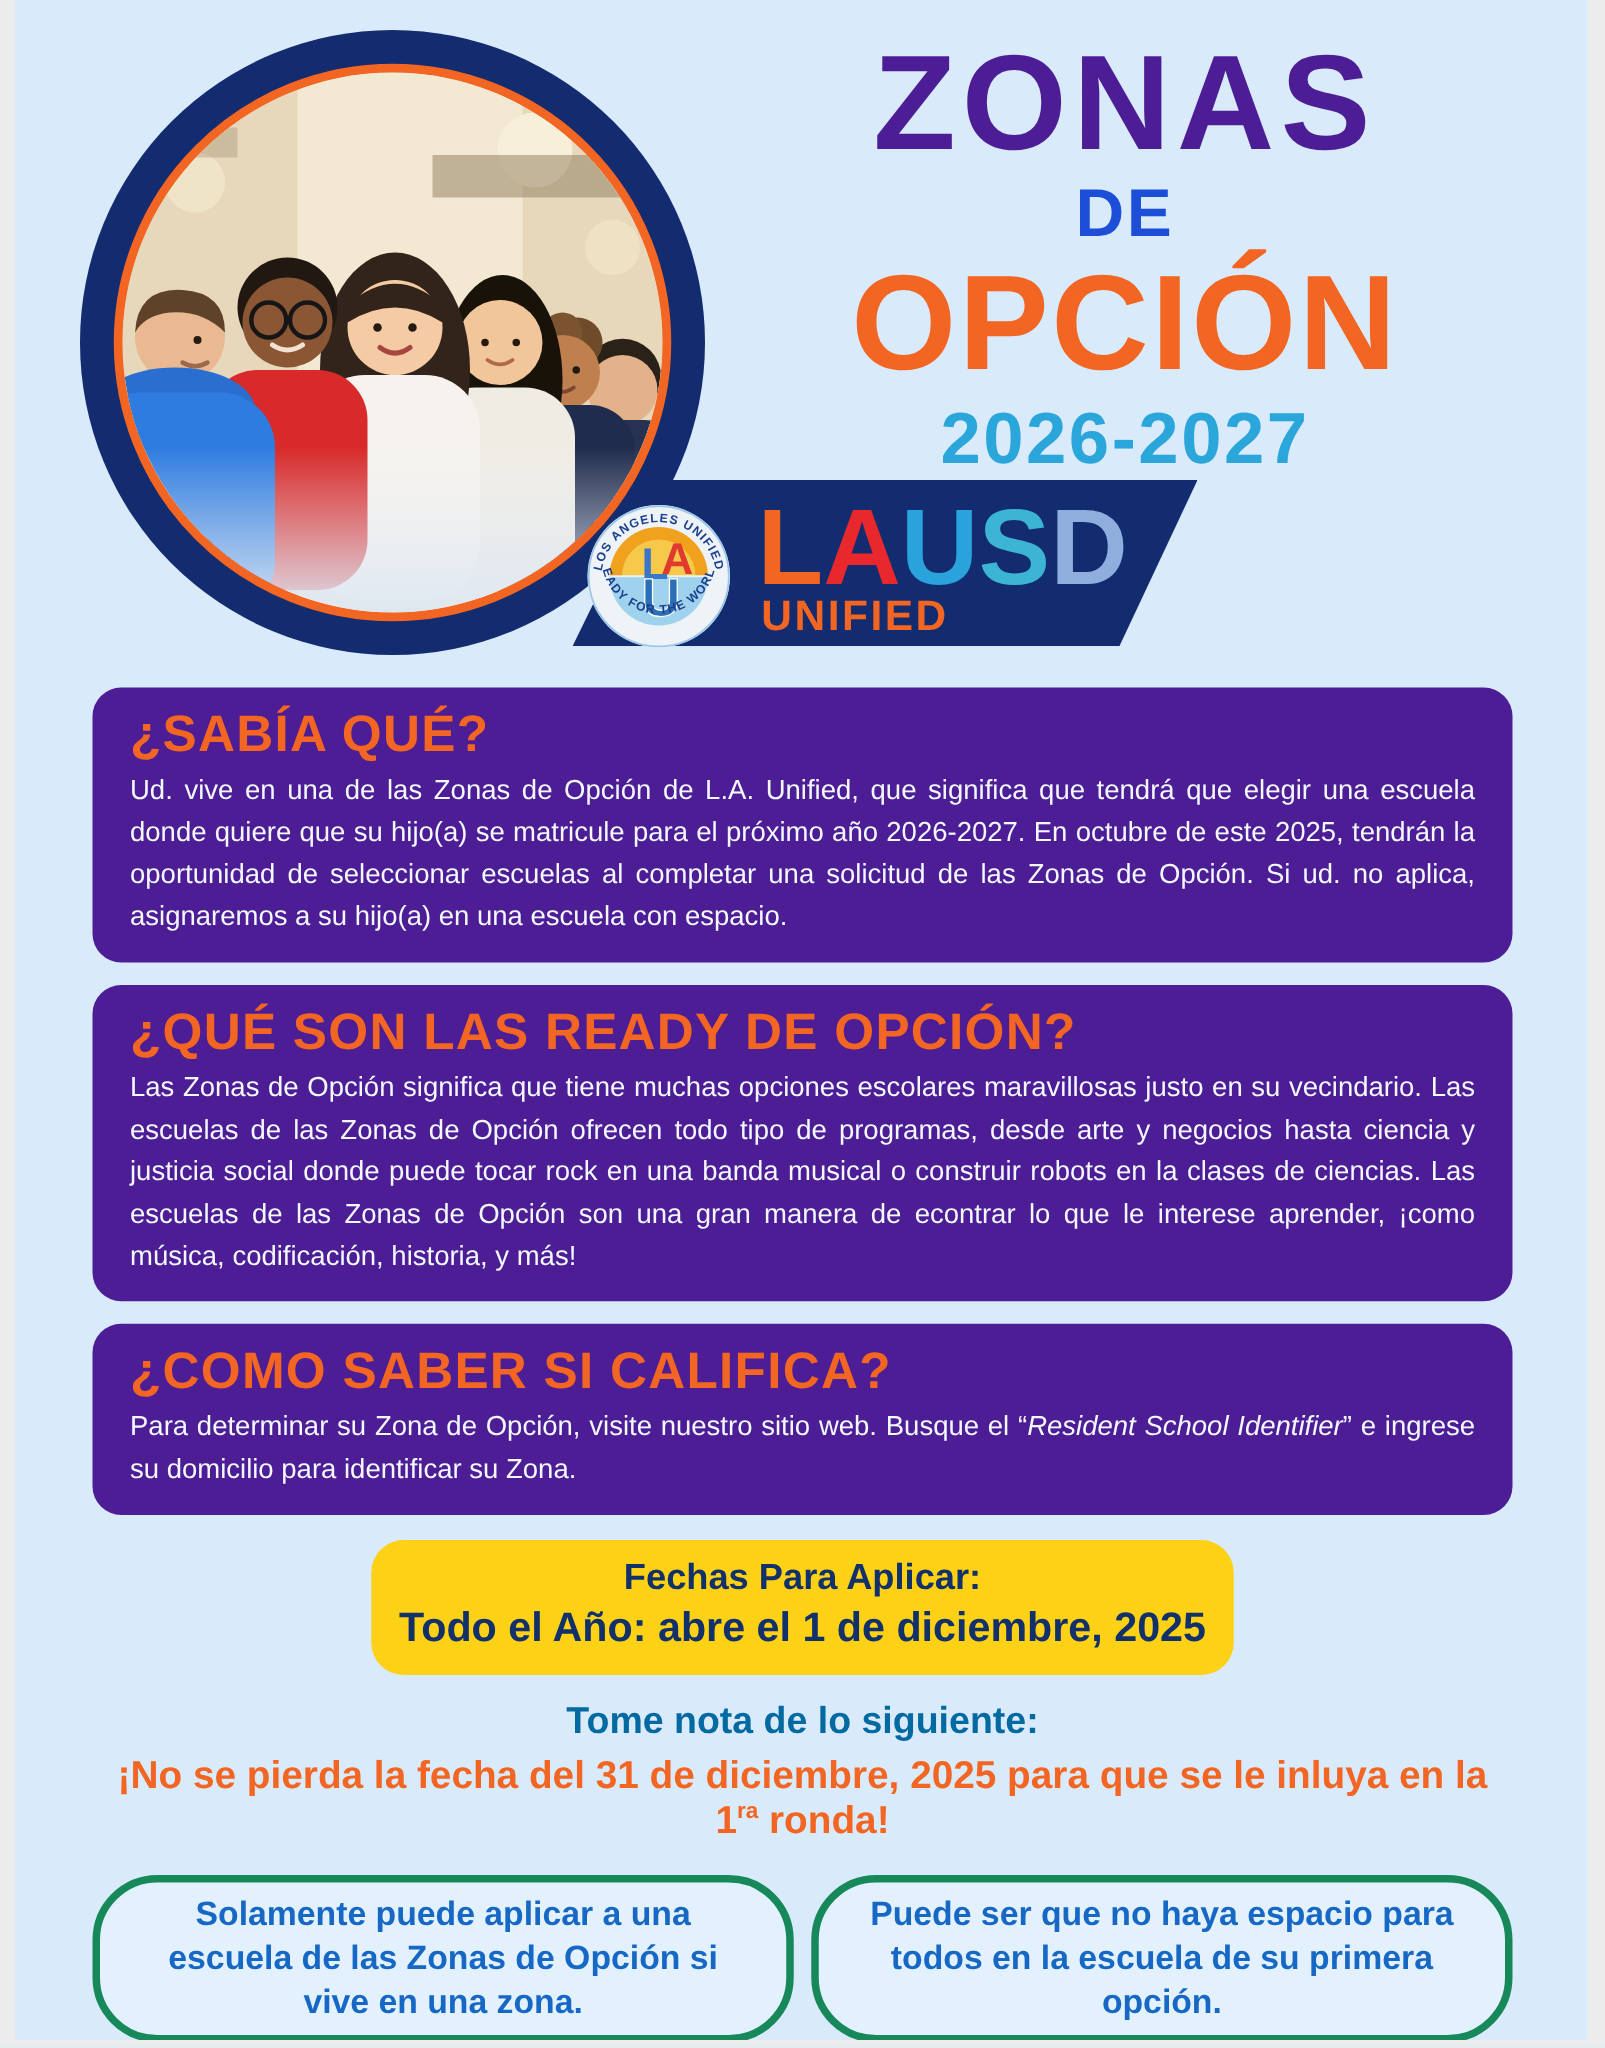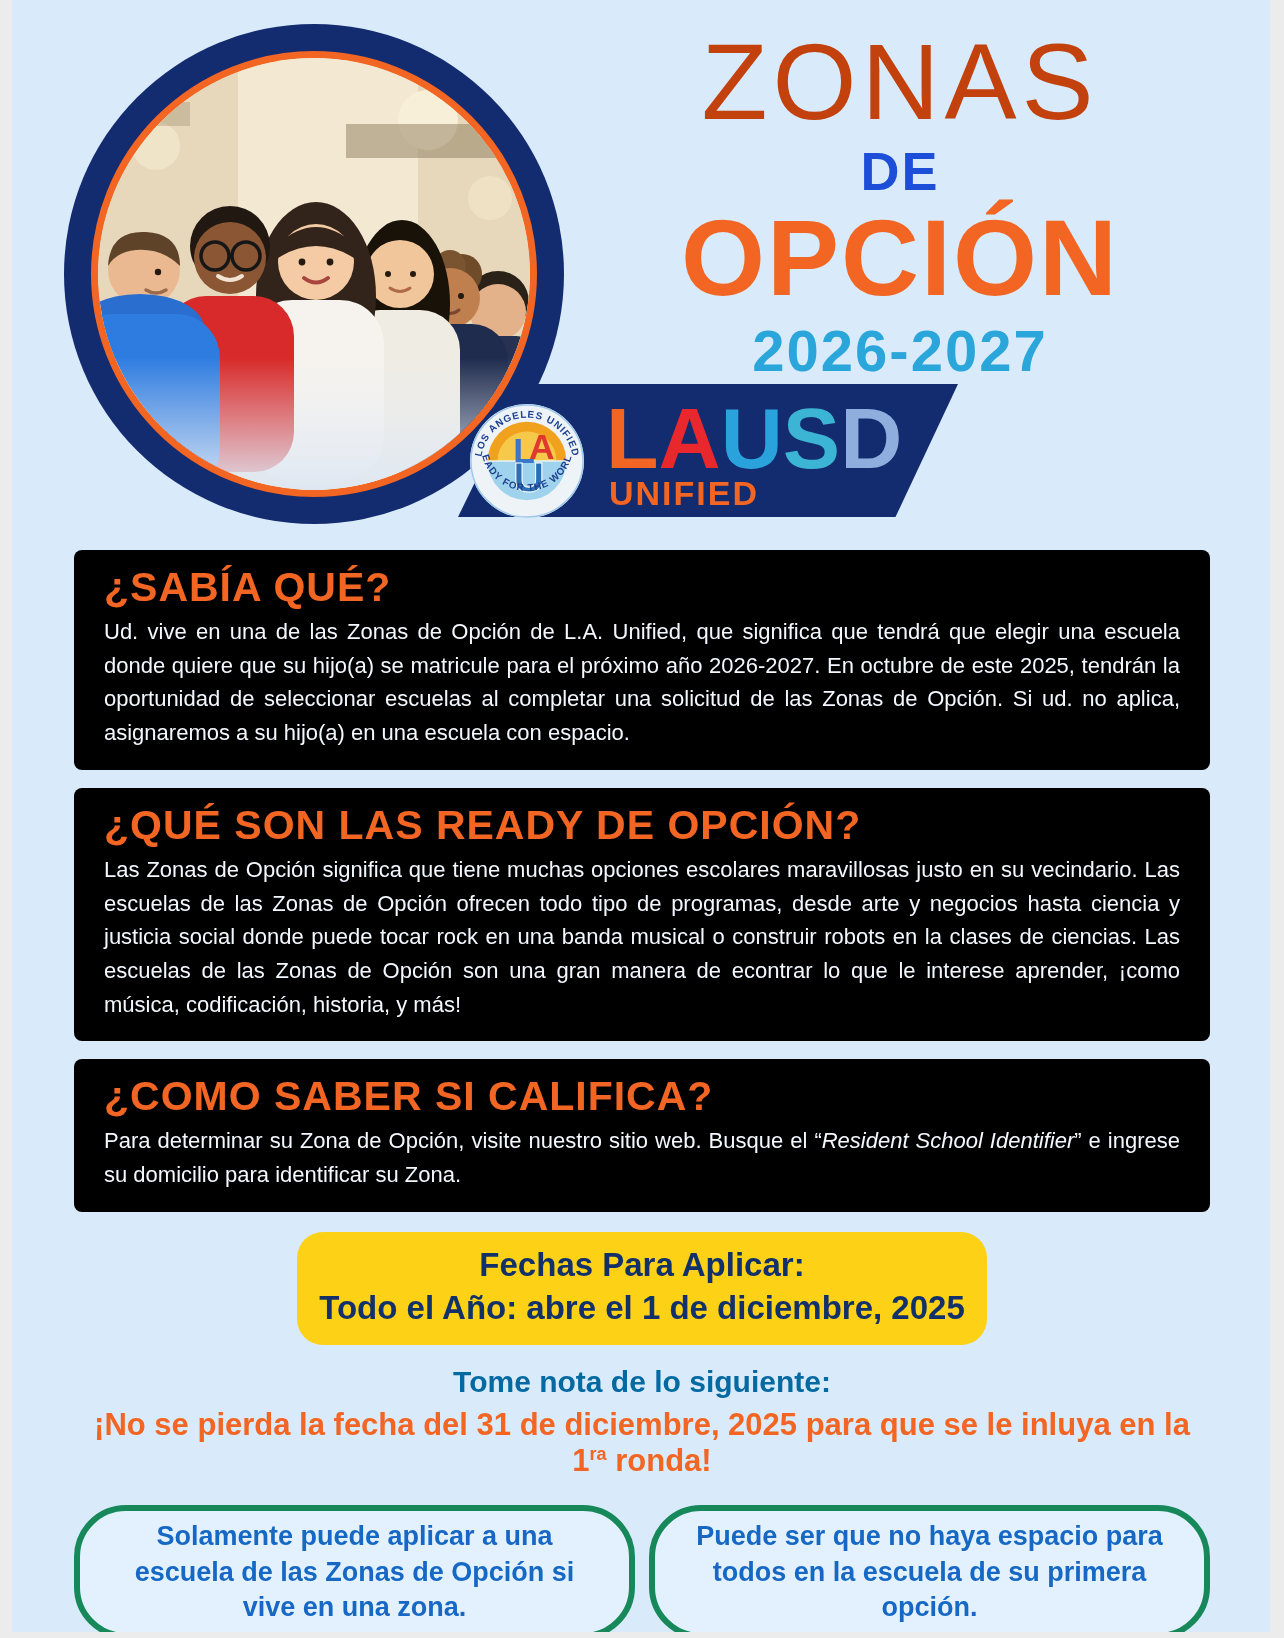--- a/index.html
+++ b/index.html
@@ -32,47 +32,47 @@
     clip-path:polygon(13% 0, 100% 0, 87.5% 100%, 0 100%);
   }
   .seal { position:absolute; left:456px; top:402px; width:118px; height:118px; z-index:4; }
 
   .wordmark { position:absolute; left:594px; top:398px; z-index:4; }
   .wm-letters { font-size:86px; font-weight:800; line-height:0.95; letter-spacing:0px; }
   .lt-l{color:#f26522}.lt-a{color:#e8282d}.lt-u{color:#2aa2dc}.lt-s{color:#3cb4d4}.lt-d{color:#8faedd}
   .wm-unified { color:#f26522; font-size:34px; font-weight:800; letter-spacing:2px; margin-top:-6px; margin-left:3px; }
 
   .title { position:absolute; left:556px; top:28px; width:664px; text-align:center; z-index:2; }
-  .title .t1 { color:#c2410c; font-weight:400; font-size:108px; line-height:1.0; letter-spacing:5px; }
+  .title .t1 { color:#4c1d95; font-weight:700; font-size:108px; line-height:1.0; letter-spacing:5px; }
   .title .t2 { color:#1d4ed8; font-weight:800; font-size:54px; line-height:1.0; margin-top:8px; letter-spacing:2px; }
   .title .t3 { color:#f26522; font-weight:800; font-size:108px; line-height:1.0; margin-top:6px; letter-spacing:2px; }
   .title .t4 { color:#2aa6db; font-weight:800; font-size:58px; line-height:1.0; margin-top:10px; letter-spacing:2px; }
 
   
   .main { position:absolute; top:550px; left:62px; width:1136px; }
 
   .info-box {
-    background:#000000; border-radius:8px; padding:14px 30px 20px 30px;
+    background:#4c1d95; border-radius:23px; padding:14px 30px 20px 30px;
     color:#f3f8ff;
   }
   .info-box + .info-box { margin-top:18px; }
   .info-box h2 {
     color:#f26522; font-size:41px; font-weight:800; letter-spacing:1px; line-height:1.15;
     margin-bottom:4px;
   }
   .info-box p {
     font-size:22px; line-height:1.53; text-align:justify; font-weight:400;
   }
   .info-box p .ital { font-style:italic; }
 
   .dates-box {
     width:690px; margin:20px auto 0 auto; background:#fdd116; border-radius:26px;
     padding:12px 8px 16px 8px; text-align:center; color:#123069;
   }
-  .dates-box .d-head { font-size:33px; font-weight:800; line-height:1.3; }
+  .dates-box .d-head { font-size:29px; font-weight:800; line-height:1.3; }
   .dates-box .d-line { font-size:33px; font-weight:800; line-height:1.3; }
 
   .note-title {
     margin-top:20px; text-align:center; color:#0369a1; font-size:30px; font-weight:800;
   }
   .note-deadline {
     margin-top:8px; text-align:center; color:#f26522; font-size:31px; font-weight:800;
   }
   .note-deadline sup { font-size:18px; }
 

